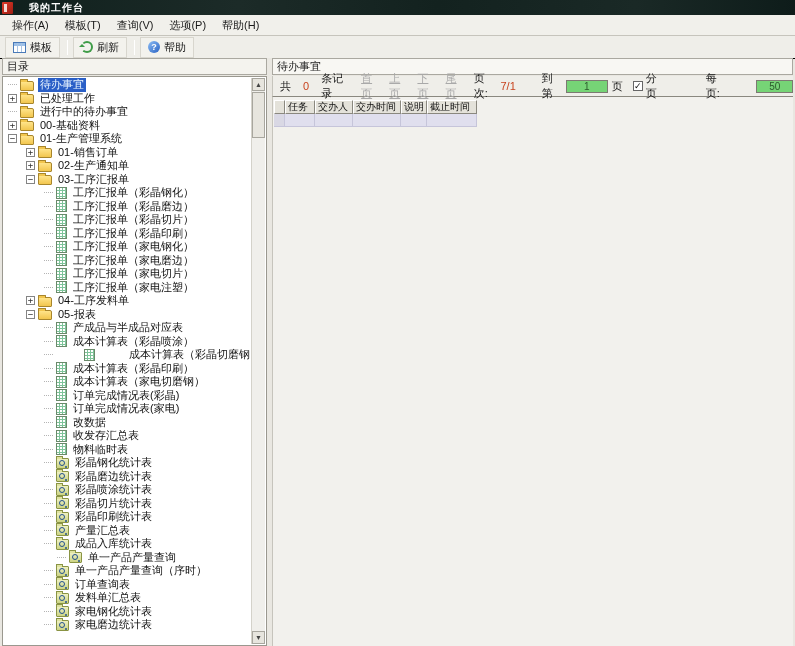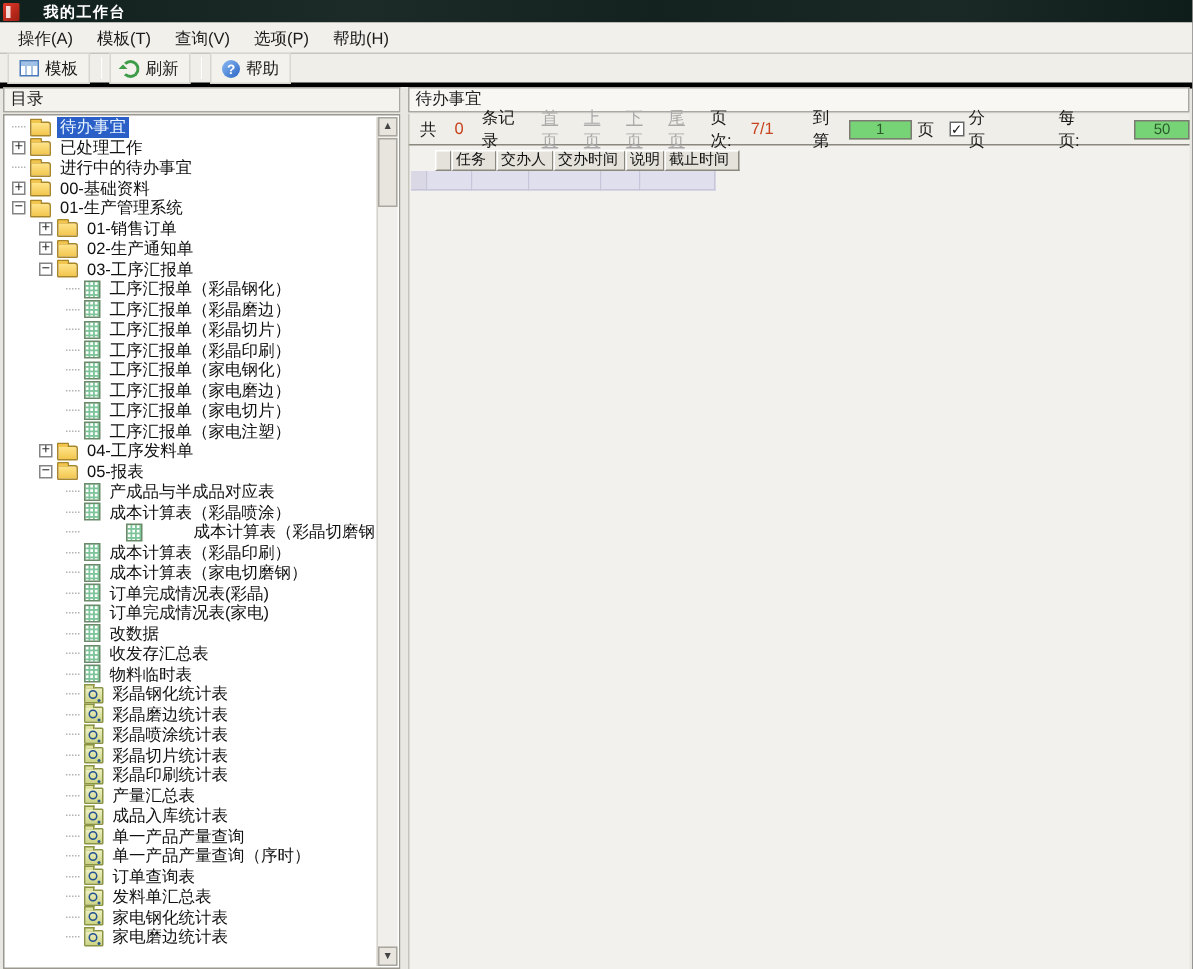--- a/index.html
+++ b/index.html
@@ -22,21 +22,21 @@
   
   .menubar {
     position:absolute; left:0; top:15px; width:795px; height:21px;
     background:#f1f0eb; border-bottom:1px solid #c6c4bc;
     display:flex; align-items:center; padding-left:4px;
   }
   .menu-item { font-size:11px; color:#1a1a1a; padding:2px 8px; cursor:default; }
   
   .toolbar {
     position:absolute; left:0; top:36px; width:795px; height:23px;
-    background:#efeee9; border-bottom:4px solid #000000;
+    background:#efeee9; border-bottom:1px solid #000000;
     display:flex; align-items:center; padding-left:5px;
   }
   .tb-btn { display:flex; align-items:center; gap:4px; font-size:11px; color:#1a1a1a; padding:2px 7px; border:1px solid #d8d6ce; background:#f3f2ed; margin-right:2px; }
   .tb-sep { width:1px; height:15px; background:#c2c0b8; border-right:1px solid #ffffff; margin:0 5px; }
   .ic-template { width:13px; height:11px; border:1px solid #4a7ab8; background:
       linear-gradient(90deg, transparent 0 3px, #a9c3e2 3px 4px, transparent 4px 7px, #a9c3e2 7px 8px, transparent 8px),
       linear-gradient(#9cc0e8 0 3px, #ffffff 3px); flex:none; }
   .ic-refresh { width:12px; height:12px; border-radius:50%; border:2px solid #3f9c48; border-left-color:transparent; position:relative; flex:none; }
   .ic-refresh::after { content:''; position:absolute; left:-4px; top:-2px; border:3px solid transparent; border-bottom-color:#3f9c48; }
   .ic-help { width:12px; height:12px; border-radius:50%; background:linear-gradient(135deg,#8cbcf4,#2a63c4); color:#fff; font-size:9px; font-weight:bold; text-align:center; line-height:12px; flex:none; }
@@ -80,21 +80,21 @@
     position:absolute; left:272px; top:76px; width:521px; height:21px;
     background:#efeee9; border-bottom:1px solid #8a887f; border-left:1px solid #c6c4bc;
     display:flex; align-items:center; font-size:11px; color:#1a1a1a; padding-left:7px;
   }
   .red { color:#c8431f; }
   .m4{margin-right:4px;} .m10{margin-right:10px;} .m12{margin-right:12px;} .m26{margin-right:26px;}
   .nav-link { color:#a9a9a9; text-decoration:underline; margin-right:9px; }
   .green-box { display:inline-block; width:46px; height:13px; background:#76d476; border:1px solid #7c7a72; font-size:10px; line-height:12px; text-align:center; color:#2c5a2c; }
   .green-box.small { width:40px;margin-left:24px; }
   .cb { width:10px; height:10px; background:#fff; border:1px solid #666; font-size:9px; line-height:9px; text-align:center; color:#111; margin-right:3px; flex:none; }
-  .grid-header { position:absolute; left:274px; top:100px; display:flex;padding-left:16px; }
+  .grid-header { position:absolute; left:274px; top:100px; display:flex; }
   .gh-cell { height:14px; background:#e4e2da; border-top:1px solid #ffffff; border-left:1px solid #ffffff; border-right:1px solid #8a887f; border-bottom:1px solid #8a887f; font-size:10px; line-height:12px; padding:0 2px; color:#111; overflow:hidden; white-space:nowrap; }
   .grid-row { position:absolute; left:274px; top:114px; display:flex; height:13px; }
   .gr-cell { background:#e0dfee; border-right:1px solid #c6c5da; border-bottom:1px solid #c6c5da; height:13px; }
   .gr-cell.corner { background:#d9d8e4; }
 </style>
 </head>
 <body>
 
 <div class="screen">
 
@@ -301,21 +301,21 @@
         <div class="tree-row" style="padding-left: 40px;">
           <span class="dash"></span>
           <span class="ic-query"></span>
           <span class="row-label">产量汇总表</span>
         </div>
         <div class="tree-row" style="padding-left: 40px;">
           <span class="dash"></span>
           <span class="ic-query"></span>
           <span class="row-label">成品入库统计表</span>
         </div>
-        <div class="tree-row" style="padding-left: 40px; text-align: center;">
+        <div class="tree-row" style="padding-left: 53px; text-align: center;">
           <span class="dash"></span>
           <span class="ic-query"></span>
           <span class="row-label">单一产品产量查询</span>
         </div>
         <div class="tree-row" style="padding-left: 40px;">
           <span class="dash"></span>
           <span class="ic-query"></span>
           <span class="row-label">单一产品产量查询（序时）</span>
         </div>
         <div class="tree-row" style="padding-left: 40px;">

